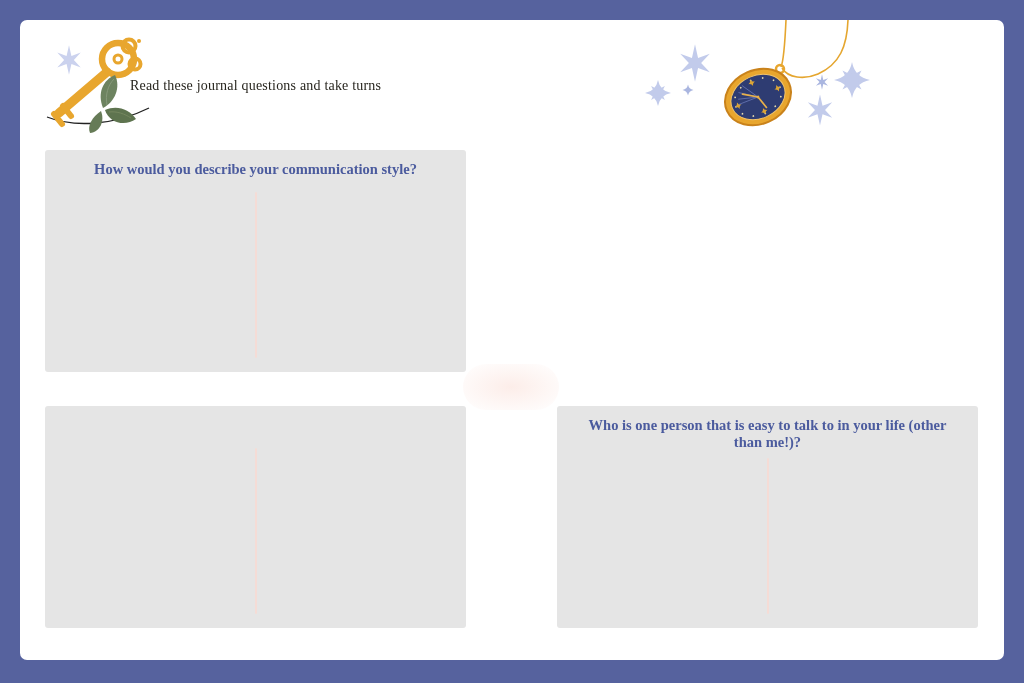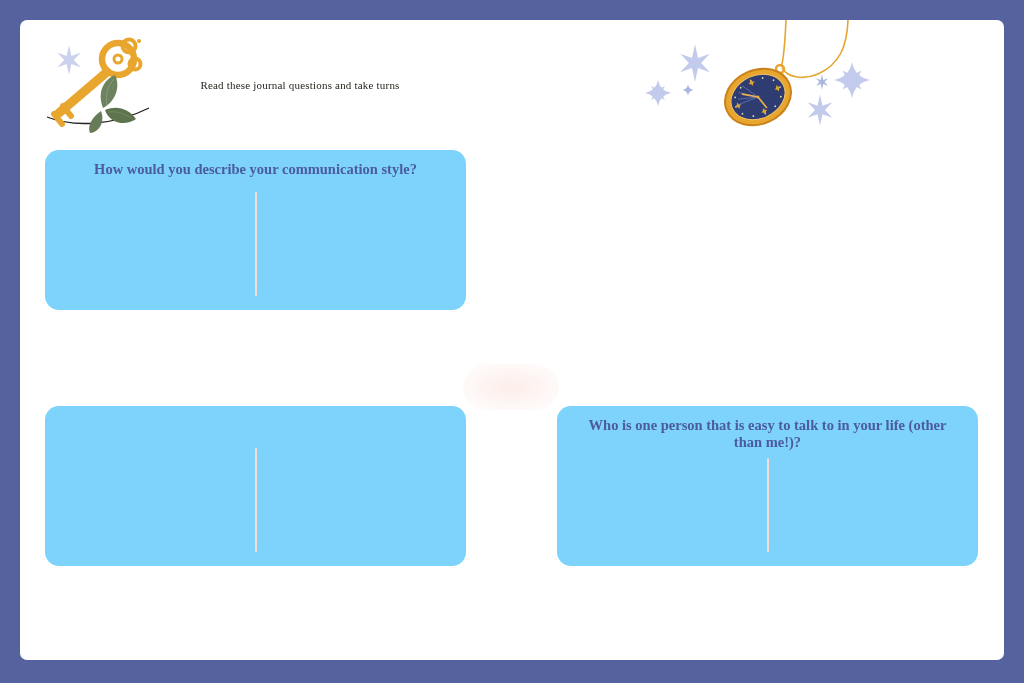--- a/index.html
+++ b/index.html
@@ -14,31 +14,30 @@
     position:absolute;
     left:20px; top:20px;
     width:984px; height:640px;
     background:#ffffff;
     border-radius:7px;
   }
   .deco{position:absolute;}
   .instruction{
     position:absolute;
     left:110px; top:56px; width:340px;
-    text-align:center;
     color:#27251e;
-    font-size:11px;
+    font-size:14px;
     line-height:19px;
     letter-spacing:0.2px;
   }
   .qbox{
     position:absolute;
-    width:421px; height:160px;
-    background:#7dd3fc;
-    border-radius:14px;
+    width:421px; height:222px;
+    background:#e5e5e5;
+    border-radius:3px;
   }
   .qbox .question{
     padding:11px 26px 0;
     text-align:center;
     color:#4b5b9e;
     font-weight:700;
     font-size:14.5px;
     line-height:17px;
   }
   .qbox .divider{

